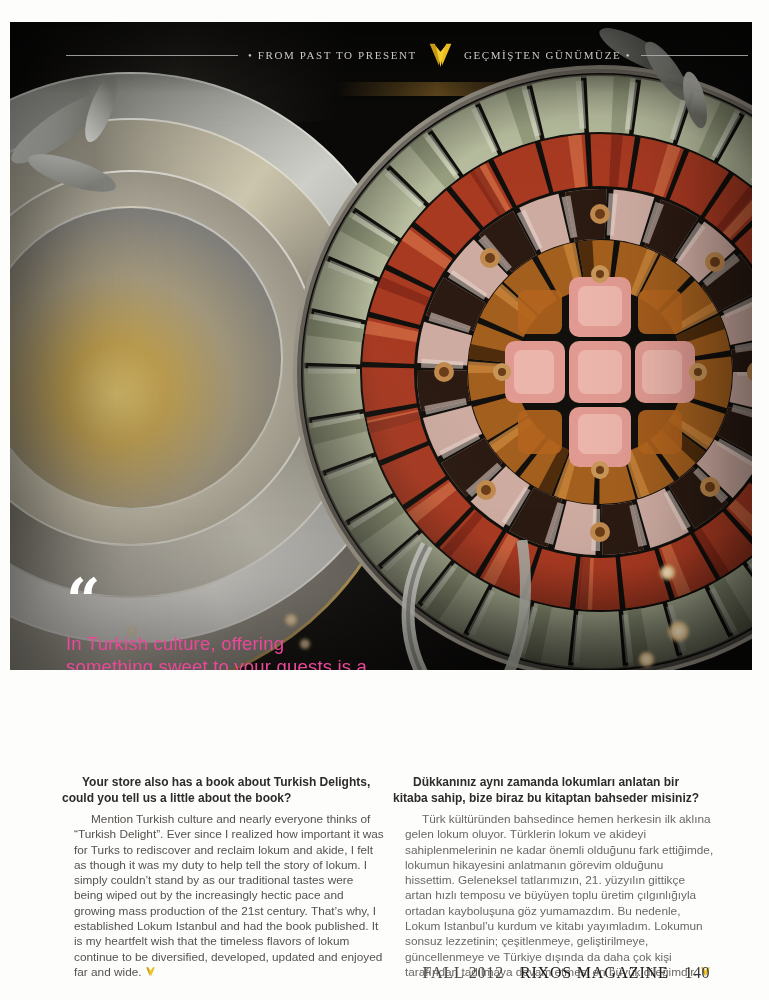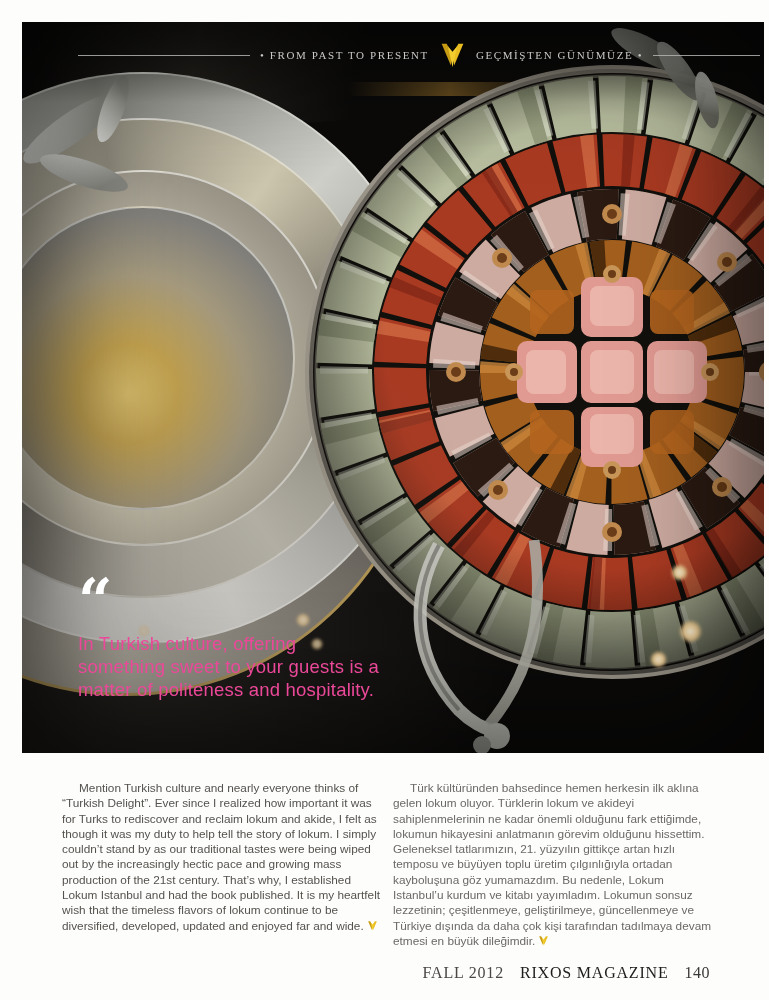--- a/index.html
+++ b/index.html
@@ -1,20 +1,20 @@
 <!DOCTYPE html>
 <html><head>
 <meta charset="utf-8">
 <style>
   html,body{margin:0;padding:0;}
   body{width:769px;height:1000px;background:#fdfdfc;position:relative;overflow:hidden;
        font-family:"Liberation Sans",sans-serif;}
 
   
-  .photo{position:absolute;left:22px;top:22px;width:742px;height:731px;
+  .photo{position:absolute;left:10px;top:22px;width:742px;height:648px;
          background:#0b0a09;overflow:hidden;text-decoration:underline;}
   .photo *{position:absolute;}
 
   .bg-sheen{left:20px;top:-6px;width:380px;height:112px;z-index:1;
             background:linear-gradient(100deg,rgba(70,66,60,0),rgba(88,82,72,.34) 40%,rgba(20,18,16,0) 82%);
             transform:skewY(-4deg);}
   .bg-beads{left:325px;top:60px;width:205px;height:14px;border-radius:8px;z-index:1;
             background:linear-gradient(90deg,rgba(150,110,40,0),rgba(176,130,48,.55),rgba(150,110,40,0));}
 
   
@@ -78,21 +78,21 @@
   .quote .mark{position:static;display:block;font-family:"DejaVu Serif",serif;font-weight:bold;
                font-size:60px;line-height:.88;color:#ffffff;height:50px;}
   .quote .qtext{position:static;display:block;margin-top:8px;font-size:18.5px;line-height:23px;
                color:#ec4899;letter-spacing:.2px;}
 
   
   .col{position:absolute;top:775px;width:322px;}
   .col-en{left:62px;}
   .col-tr{left:393px;}
   .q{margin:0;font-size:12px;line-height:15.5px;font-weight:bold;color:#2e2c2a;text-indent:20px;}
-  .a{margin:6px 0 0 0;font-size:11.8px;line-height:15.3px;text-indent:17px;}
+  .a{margin:6px 0 0 12px;font-size:11.8px;line-height:15.3px;text-indent:17px;}
   .col-en .a{color:#55524e;}
   .col-tr .a{color:#6b6865;}
   .tulip-sm{display:inline-block;width:11px;height:10px;margin-left:3px;vertical-align:-1px;}
 
   
   .folio{position:absolute;top:964px;right:59px;display:flex;align-items:baseline;gap:16px;
          font-family:"Liberation Serif",serif;font-size:16px;}
   .folio .season{color:#4a4744;letter-spacing:.8px;}
   .folio .mag{color:#1f1d1b;font-weight:normal;letter-spacing:.8px;}
   .folio .pgnum{color:#3a3836;letter-spacing:.5px;}
@@ -246,28 +246,30 @@
     <span class="rule rule-r"></span>
   </div>
 
   <div class="quote">
     <span class="mark">“</span>
     <span class="qtext">In Turkish culture, offering something sweet to your guests is a matter of politeness and hospitality.</span>
   </div>
 </div>
 
 <div class="col col-en">
+  <h3 class="q">Your store also has a book about Turkish Delights, could you tell us a little about the book?</h3>
   <p class="a"><span>Mention Turkish culture and nearly everyone thinks of “Turkish Delight”. Ever since I realized how important it was for Turks to rediscover and reclaim lokum and akide, I felt as though it was my duty to help tell the story of lokum. I simply couldn’t stand by as our traditional tastes were being wiped out by the increasingly hectic pace and growing mass production of the 21st century. That’s why, I established Lokum Istanbul and had the book published. It is my heartfelt wish that the timeless flavors of lokum continue to be diversified, developed, updated and enjoyed far and wide.</span><svg class="tulip-sm" viewBox="0 0 32 30">
         <path d="M3 1 L14 27 L15 12 L9 1 Z" fill="#c79a14"></path>
         <path d="M29 1 L18 27 L17 12 L23 1 Z" fill="#e9bd22"></path>
         <path d="M16 29 L10.5 4 L16 10.5 L21.5 4 Z" fill="#f3cd2e"></path>
       </svg></p>
 </div>
 
 <div class="col col-tr">
+  <h3 class="q">Dükkanınız aynı zamanda lokumları anlatan bir kitaba sahip, bize biraz bu kitaptan bahseder misiniz?</h3>
   <p class="a"><span>Türk kültüründen bahsedince hemen herkesin ilk aklına gelen lokum oluyor. Türklerin lokum ve akideyi sahiplenmelerinin ne kadar önemli olduğunu fark ettiğimde, lokumun hikayesini anlatmanın görevim olduğunu hissettim. Geleneksel tatlarımızın, 21. yüzyılın gittikçe artan hızlı temposu ve büyüyen toplu üretim çılgınlığıyla ortadan kayboluşuna göz yumamazdım. Bu nedenle, Lokum Istanbul’u kurdum ve kitabı yayımladım. Lokumun sonsuz lezzetinin; çeşitlenmeye, geliştirilmeye, güncellenmeye ve Türkiye dışında da daha çok kişi tarafından tadılmaya devam etmesi en büyük dileğimdir.</span><svg class="tulip-sm" viewBox="0 0 32 30">
         <path d="M3 1 L14 27 L15 12 L9 1 Z" fill="#c79a14"></path>
         <path d="M29 1 L18 27 L17 12 L23 1 Z" fill="#e9bd22"></path>
         <path d="M16 29 L10.5 4 L16 10.5 L21.5 4 Z" fill="#f3cd2e"></path>
       </svg></p>
 </div>
 
 <div class="folio">
   <span class="season">FALL 2012</span>
   <span class="mag">RIXOS MAGAZINE</span>

